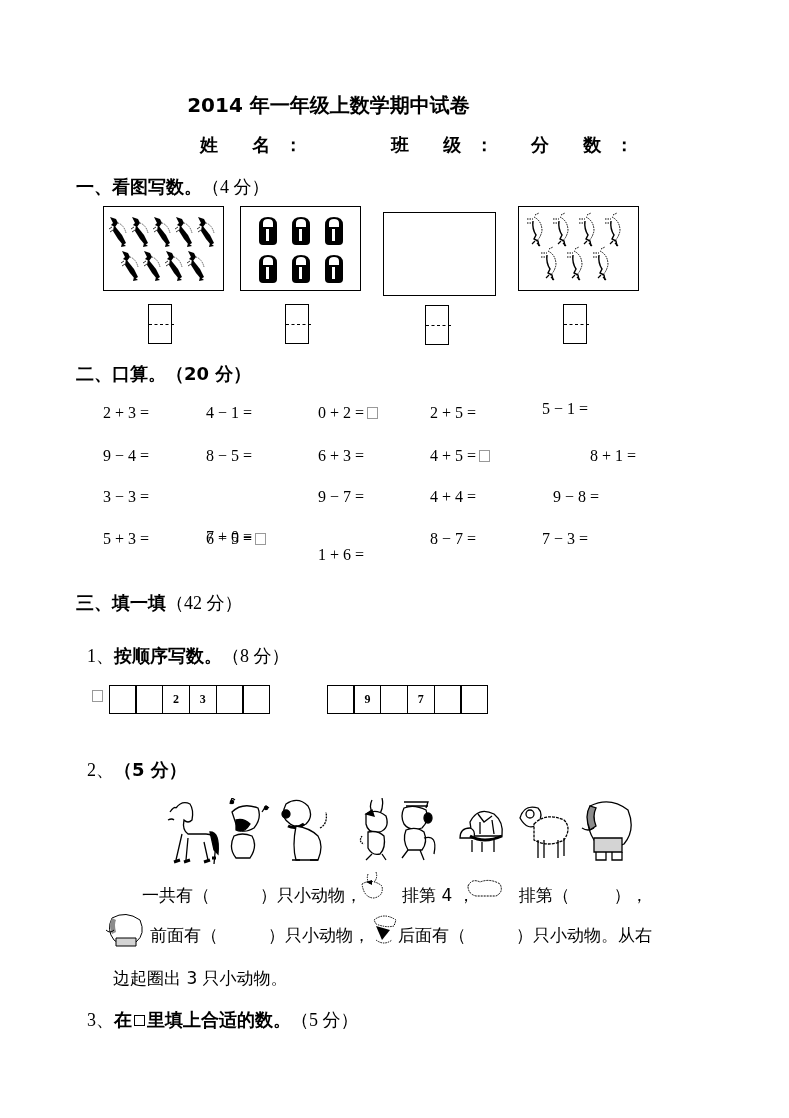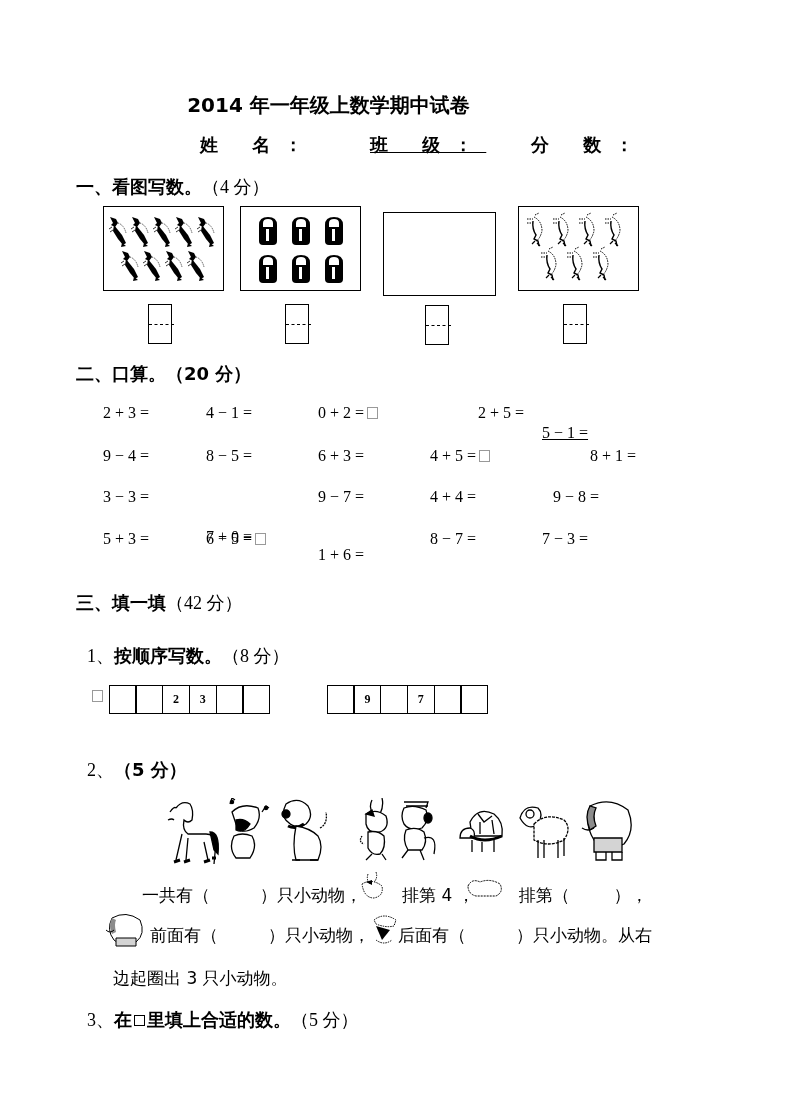--- a/index.html
+++ b/index.html
@@ -22,21 +22,21 @@
                font-family:"Liberation Serif","DejaVu Serif",serif; }
   .para { font-size:17px; font-family:"DejaVu Sans","Liberation Sans",sans-serif; white-space:nowrap; }
 </style>
 </head>
 <body>
 
 <div class="abs title bold-sans">2014 年一年级上数学期中试卷</div>
 
 <div class="abs info-label bold-sans" style="left:189px;">姓 名：</div>
 <div class="abs" style="left:272px; top:132px; width:80px; height:24px;"></div>
-<div class="abs info-label bold-sans" style="left:359px;text-decoration:underline;">班 级：</div>
+<div class="abs info-label bold-sans" style="left:380px;">班 级：</div>
 <div class="abs" style="left:442px; top:132px; width:70px; height:24px;"></div>
 <div class="abs info-label bold-sans" style="left:520px;">分 数：</div>
 <div class="abs" style="left:600px; top:132px; width:70px; height:24px;"></div>
 
 <div class="abs sec" style="left:76px; top:175px;">
   <span class="bold-sans">一、看图写数。</span><span class="pts">（4 分）</span>
 </div>
 
 <div class="abs picbox" style="left:103px; top:206px; width:121px; height:85px;">
   <svg width="118" height="82" viewBox="0 0 118 82">
@@ -114,22 +114,22 @@
     <div class="dash"></div>
   </div>
 
 <div class="abs sec" style="left:76px; top:362px;">
   <span class="bold-sans">二、口算。</span><span class="bold-sans">（20 分）</span>
 </div>
 
 <div class="abs eq" style="left:103px; top:404px;"><span>2 + 3 =</span></div>
 <div class="abs eq" style="left:206px; top:404px;"><span>4 − 1 =</span></div>
 <div class="abs eq" style="left:318px; top:404px;"><span>0 + 2 =</span><span class="sq"></span></div>
-<div class="abs eq" style="left:430px; top:404px;margin-left:48px;"><span>2 + 5 =</span></div>
-<div class="abs eq" style="left:542px; top:424px;text-decoration:underline;"><span>5 − 1 =</span></div>
+<div class="abs eq" style="left:430px; top:404px;"><span>2 + 5 =</span></div>
+<div class="abs eq" style="left:542px; top:400px;"><span>5 − 1 =</span></div>
 
 <div class="abs eq" style="left:103px; top:447px;"><span>9 − 4 =</span></div>
 <div class="abs eq" style="left:206px; top:447px;"><span>8 − 5 =</span></div>
 <div class="abs eq" style="left:318px; top:447px;"><span>6 + 3 =</span></div>
 <div class="abs eq" style="left:430px; top:447px;"><span>4 + 5 =</span><span class="sq"></span></div>
 <div class="abs eq" style="left:542px; top:447px;margin-left:48px;"><span>8 + 1 =</span></div>
 
 <div class="abs eq" style="left:103px; top:488px;"><span>3 − 3 =</span></div>
 <div class="abs eq" style="left:206px; top:488px;margin-top:40px;"><span>7 + 0 =</span></div>
 <div class="abs eq" style="left:318px; top:488px;"><span>9 − 7 =</span></div>

